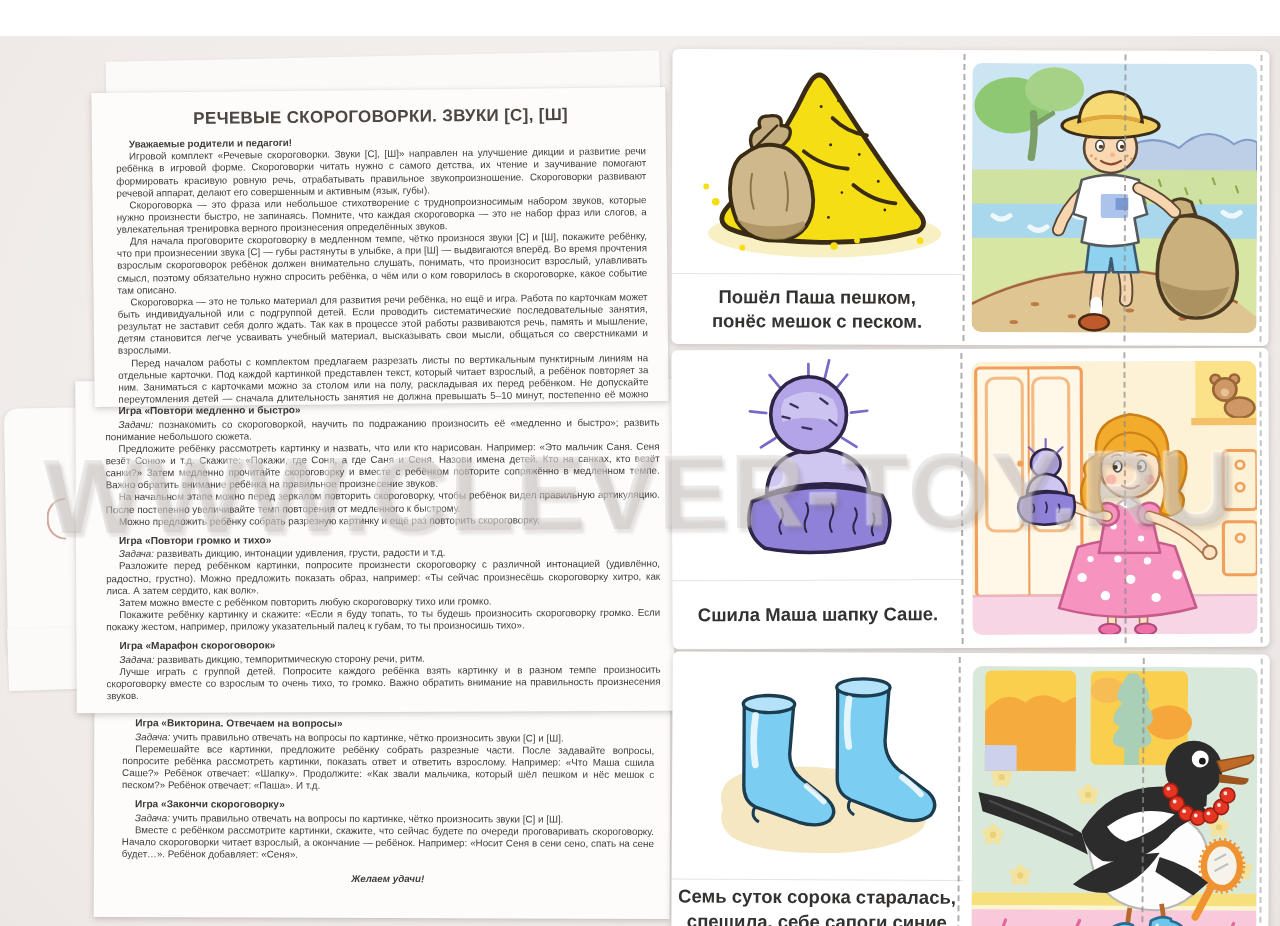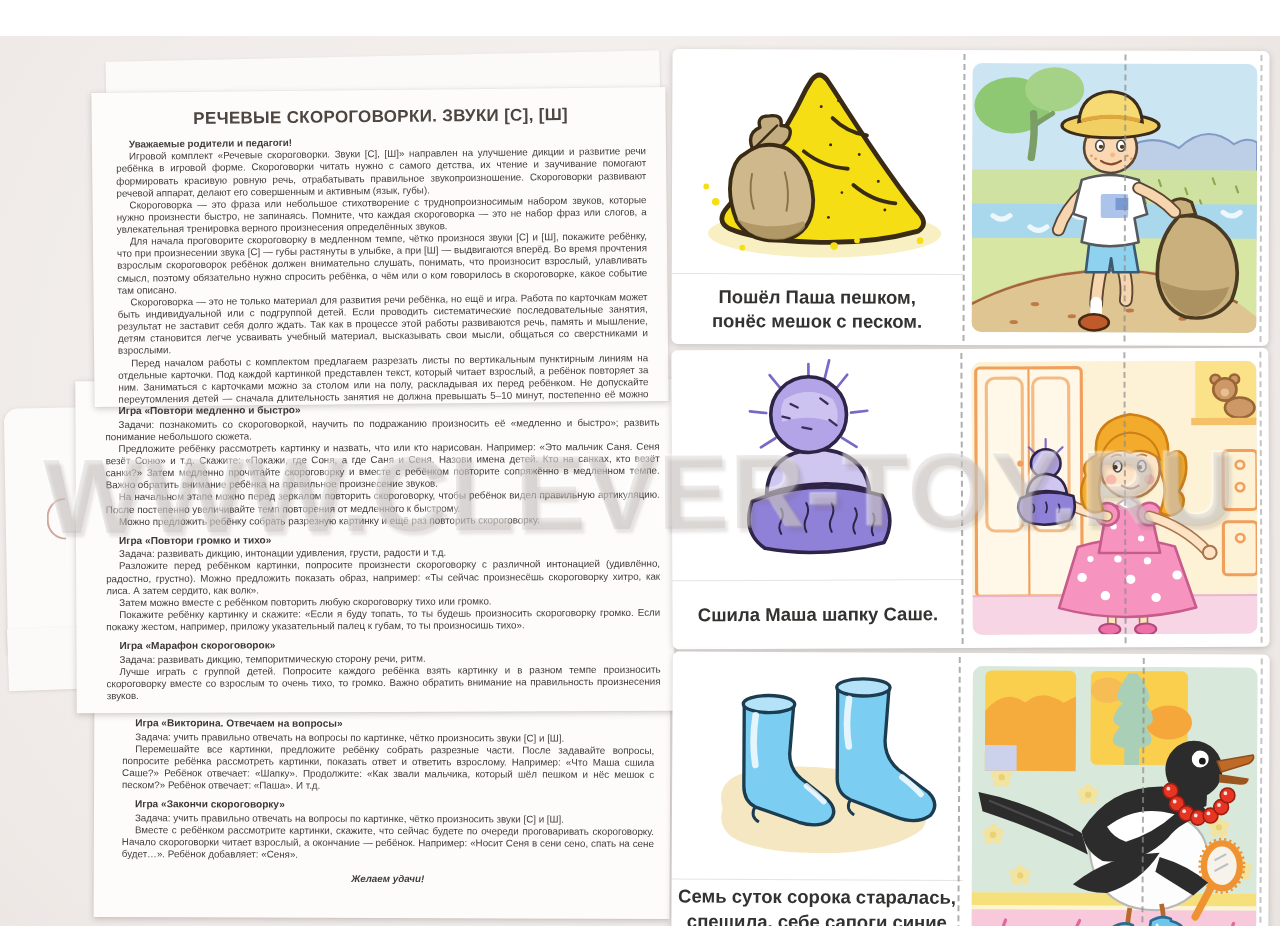--- a/index.html
+++ b/index.html
@@ -27,21 +27,21 @@
   #sheet2 .inner{padding:24px 14px 8px 30px;}
   #sheet3 .inner{padding:22px 16px 8px 28px;}
 
   .sheet-title{font-size:17px;font-weight:bold;text-align:center;color:#4c4540;
                letter-spacing:.3px;margin:2px 0 9px;}
   .body-text{font-size:9.8px;line-height:1.24;color:#423d39;text-align:justify;}
   .para{margin:0;text-indent:13px;}
   .lead{font-weight:bold;}
   .gtitle{font-weight:bold;margin:7px 0 1px;text-indent:13px;font-size:10.1px;color:#3c3834;}
   .first{margin-top:0;}
-  .tlabel{}
+  .tlabel{font-style:italic;}
   .closing{text-align:center;font-style:italic;font-weight:bold;margin-top:12px;text-indent:0;}
 
   
   .watermark{position:absolute;left:-40px;top:396px;width:1360px;text-align:center;
              font-size:106px;font-weight:bold;white-space:nowrap;z-index:60;pointer-events:none;
              color:rgba(158,150,144,.20);transform:rotate(-.4deg);letter-spacing:1px;
              text-shadow:3px 4px 3px rgba(110,102,96,.16),-2px -2px 2px rgba(255,255,255,.5);}
 
   
   .card{position:absolute;left:672px;width:597px;background:#ffffff;border-radius:6px;

